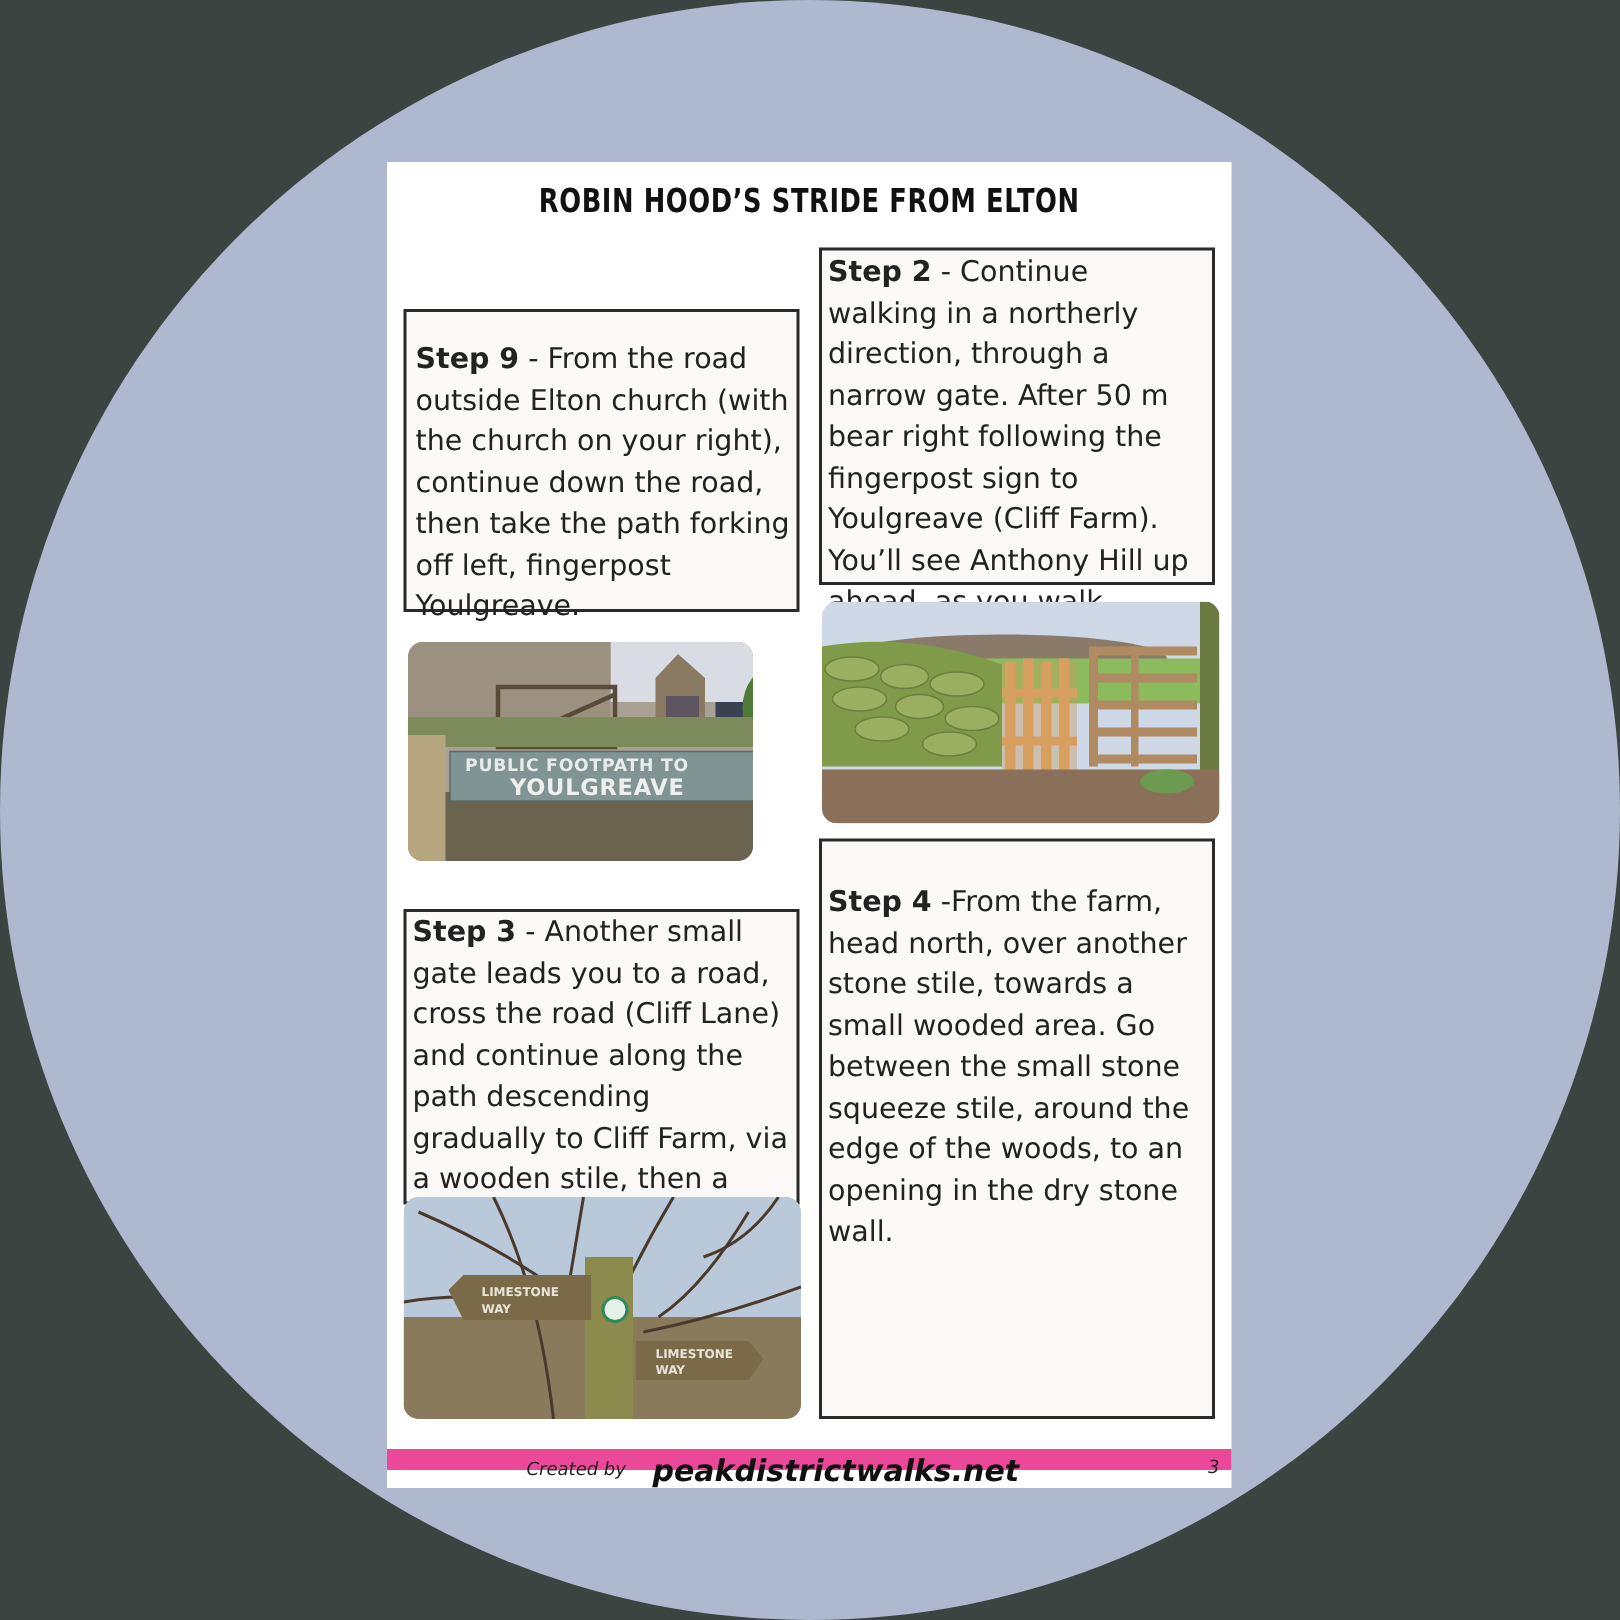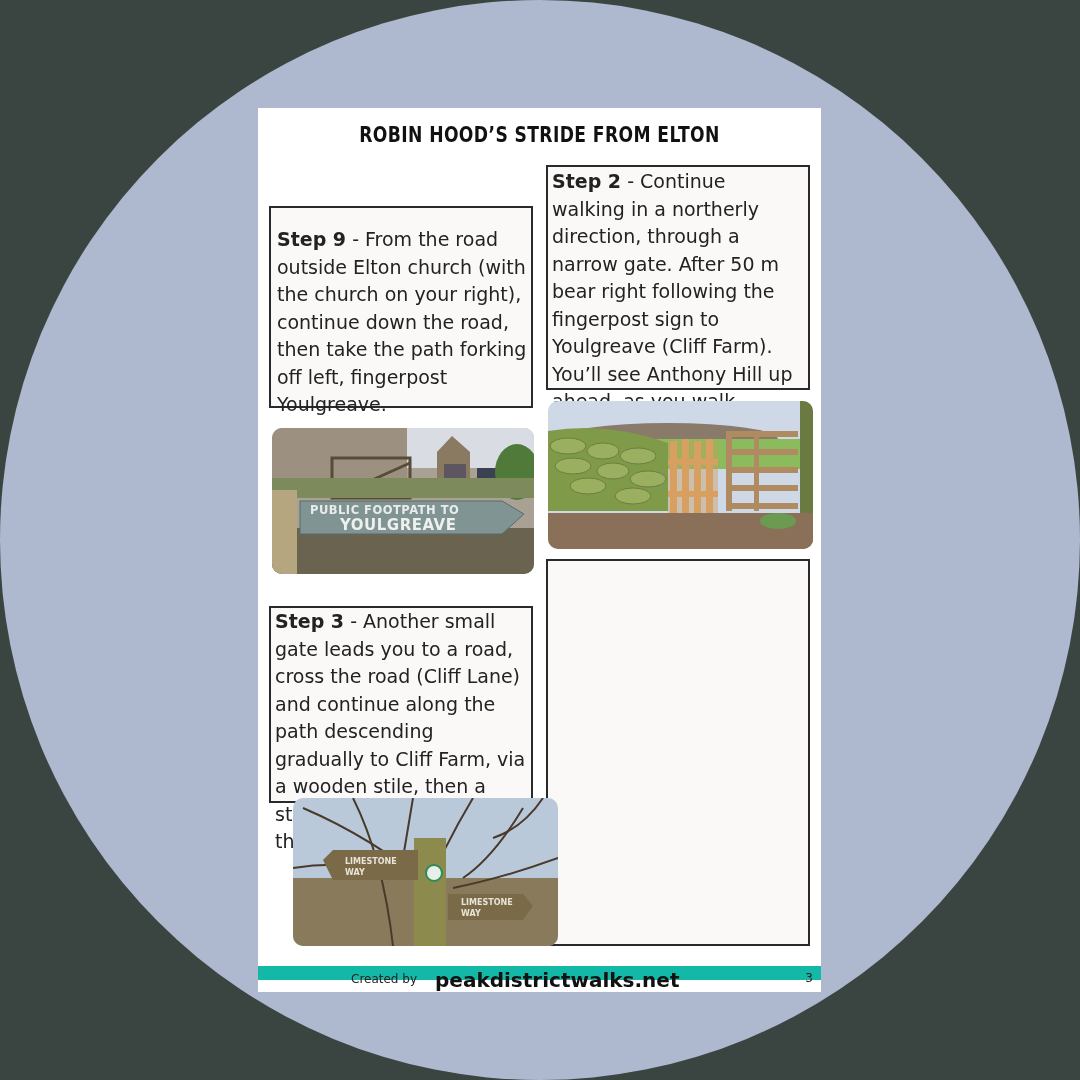--- a/index.html
+++ b/index.html
@@ -5,21 +5,21 @@
   html,body{margin:0;padding:0;}
   body{width:1080px;height:1080px;background:#3a4541;position:relative;overflow:hidden;font-family:"Liberation Sans",sans-serif;}
   .circle{position:absolute;left:0;top:0;width:1080px;height:1080px;border-radius:50%;background:#aeb9cf;}
   .page{position:absolute;left:258px;top:108px;width:563px;height:884px;background:#ffffff;}
   .title{position:absolute;left:0;top:14px;width:563px;text-align:center;font-family:"DejaVu Sans",sans-serif;font-weight:bold;font-size:22px;letter-spacing:0.5px;color:#111;transform:scaleX(0.78);transform-origin:center;}
   .subtitle{position:absolute;left:50px;top:56px;font-family:"DejaVu Sans",sans-serif;font-size:28px;color:#111;}
   .box{position:absolute;border:2px solid #2a2a2a;background:#faf9f7;box-sizing:border-box;font-family:"DejaVu Sans",sans-serif;font-size:19px;line-height:27.5px;color:#222;padding:14px 4px;}
   .box b{font-weight:bold;}
   .box p{margin:0;}
   .photo{position:absolute;border-radius:10px;overflow:hidden;}
-  .footer{position:absolute;left:0;top:858px;width:563px;height:14px;background:#14b8a6;}
+  .footer{position:absolute;left:0;top:858px;width:563px;height:14px;background:#ec4899;font-style:italic;}
   .created{position:absolute;left:93px;top:6px;font-family:"DejaVu Sans",sans-serif;font-size:12px;color:#222;}
   .site{position:absolute;left:177px;top:2px;font-family:"DejaVu Sans",sans-serif;font-weight:bold;font-size:20px;color:#111;}
   .pagenum{position:absolute;right:8px;top:5px;font-family:"DejaVu Sans",sans-serif;font-size:12px;color:#222;}
   svg{display:block;}
 </style>
 </head>
 <body>
 
 <div class="circle"></div>
 
@@ -27,21 +27,21 @@
   <div class="title">ROBIN HOOD’S STRIDE FROM ELTON</div>
 
   <div class="box" style="left:11px;top:98px;width:264px;height:202px;padding-top:18px;padding-left:6px;">
     <p><b>Step 9</b><span> - From the road outside Elton church (with the church on your right), continue down the road, then take the path forking off left, fingerpost Youlgreave.</span></p>
   </div>
 
   <div class="box" style="left:288px;top:57px;width:264px;height:225px;padding-top:1px;">
     <p><b>Step  2</b><span> - Continue walking in a northerly direction, through a narrow gate. After 50 m bear right following the fingerpost sign to Youlgreave (Cliff Farm). You’ll see Anthony Hill up ahead, as you walk through gates across the fields.</span></p>
   </div>
 
-  <div class="photo" style="left:14px;top:320px;width:262px;height:146px;">
+  <div class="photo" style="left:14px;top:320px;width:230px;height:146px;">
     <svg width="262" height="146" viewBox="0 0 262 146">
       <rect width="262" height="146" fill="#a9a294"></rect>
       <rect x="135" y="0" width="127" height="40" fill="#d9dde3"></rect>
       <rect x="0" y="0" width="135" height="50" fill="#9c9080"></rect>
       <polygon points="165,24 180,8 198,24 198,62 165,62" fill="#8a7a62"></polygon>
       <rect x="172" y="36" width="22" height="26" fill="#5d5560"></rect>
       <rect x="205" y="40" width="20" height="20" fill="#3a4152"></rect>
       <ellipse cx="245" cy="44" rx="22" ry="28" fill="#4f7a3a"></ellipse>
       <rect x="60" y="30" width="78" height="40" fill="none" stroke="#5a4a38" stroke-width="3"></rect>
       <line x1="60" y1="70" x2="138" y2="35" stroke="#5a4a38" stroke-width="3"></line>
@@ -92,23 +92,24 @@
       <rect x="0" y="112" width="265" height="36" fill="#8a7058"></rect>
       <ellipse cx="230" cy="120" rx="18" ry="8" fill="#6c9a50"></ellipse>
     </svg>
   </div>
 
   <div class="box" style="left:11px;top:498px;width:264px;height:197px;padding-top:0px;">
     <p><b>Step 3</b><span> - Another small gate leads you to a road, cross the road (Cliff Lane) and continue along the path descending gradually to Cliff Farm, via a wooden stile, then a stone stile in the corner of the field.</span></p>
   </div>
 
   <div class="box" style="left:288px;top:451px;width:264px;height:387px;padding-top:27px;">
+    <p><b>Step  4</b><span> -From the farm, head north, over another stone stile, towards a small wooded area. Go between the small stone squeeze stile, around the edge of the woods, to an opening in the dry stone wall.</span></p>
   </div>
 
-  <div class="photo" style="left:11px;top:690px;width:265px;height:148px;margin-left:24px;">
+  <div class="photo" style="left:11px;top:690px;width:265px;height:148px;">
     <svg width="265" height="148" viewBox="0 0 265 148">
       <rect width="265" height="148" fill="#b9c9da"></rect>
       <rect x="0" y="80" width="265" height="68" fill="#8a7a5c"></rect>
       <g stroke="#4a3a2c" stroke-width="2" fill="none">
         <path d="M10,10 Q80,40 140,90"></path>
           <path d="M60,0 Q90,60 100,148"></path>
           <path d="M180,0 Q150,50 130,100"></path>
         <path d="M230,10 Q200,60 170,80"></path>
           <path d="M0,70 Q60,60 120,80"></path>
           <path d="M265,60 Q210,80 160,90"></path>

